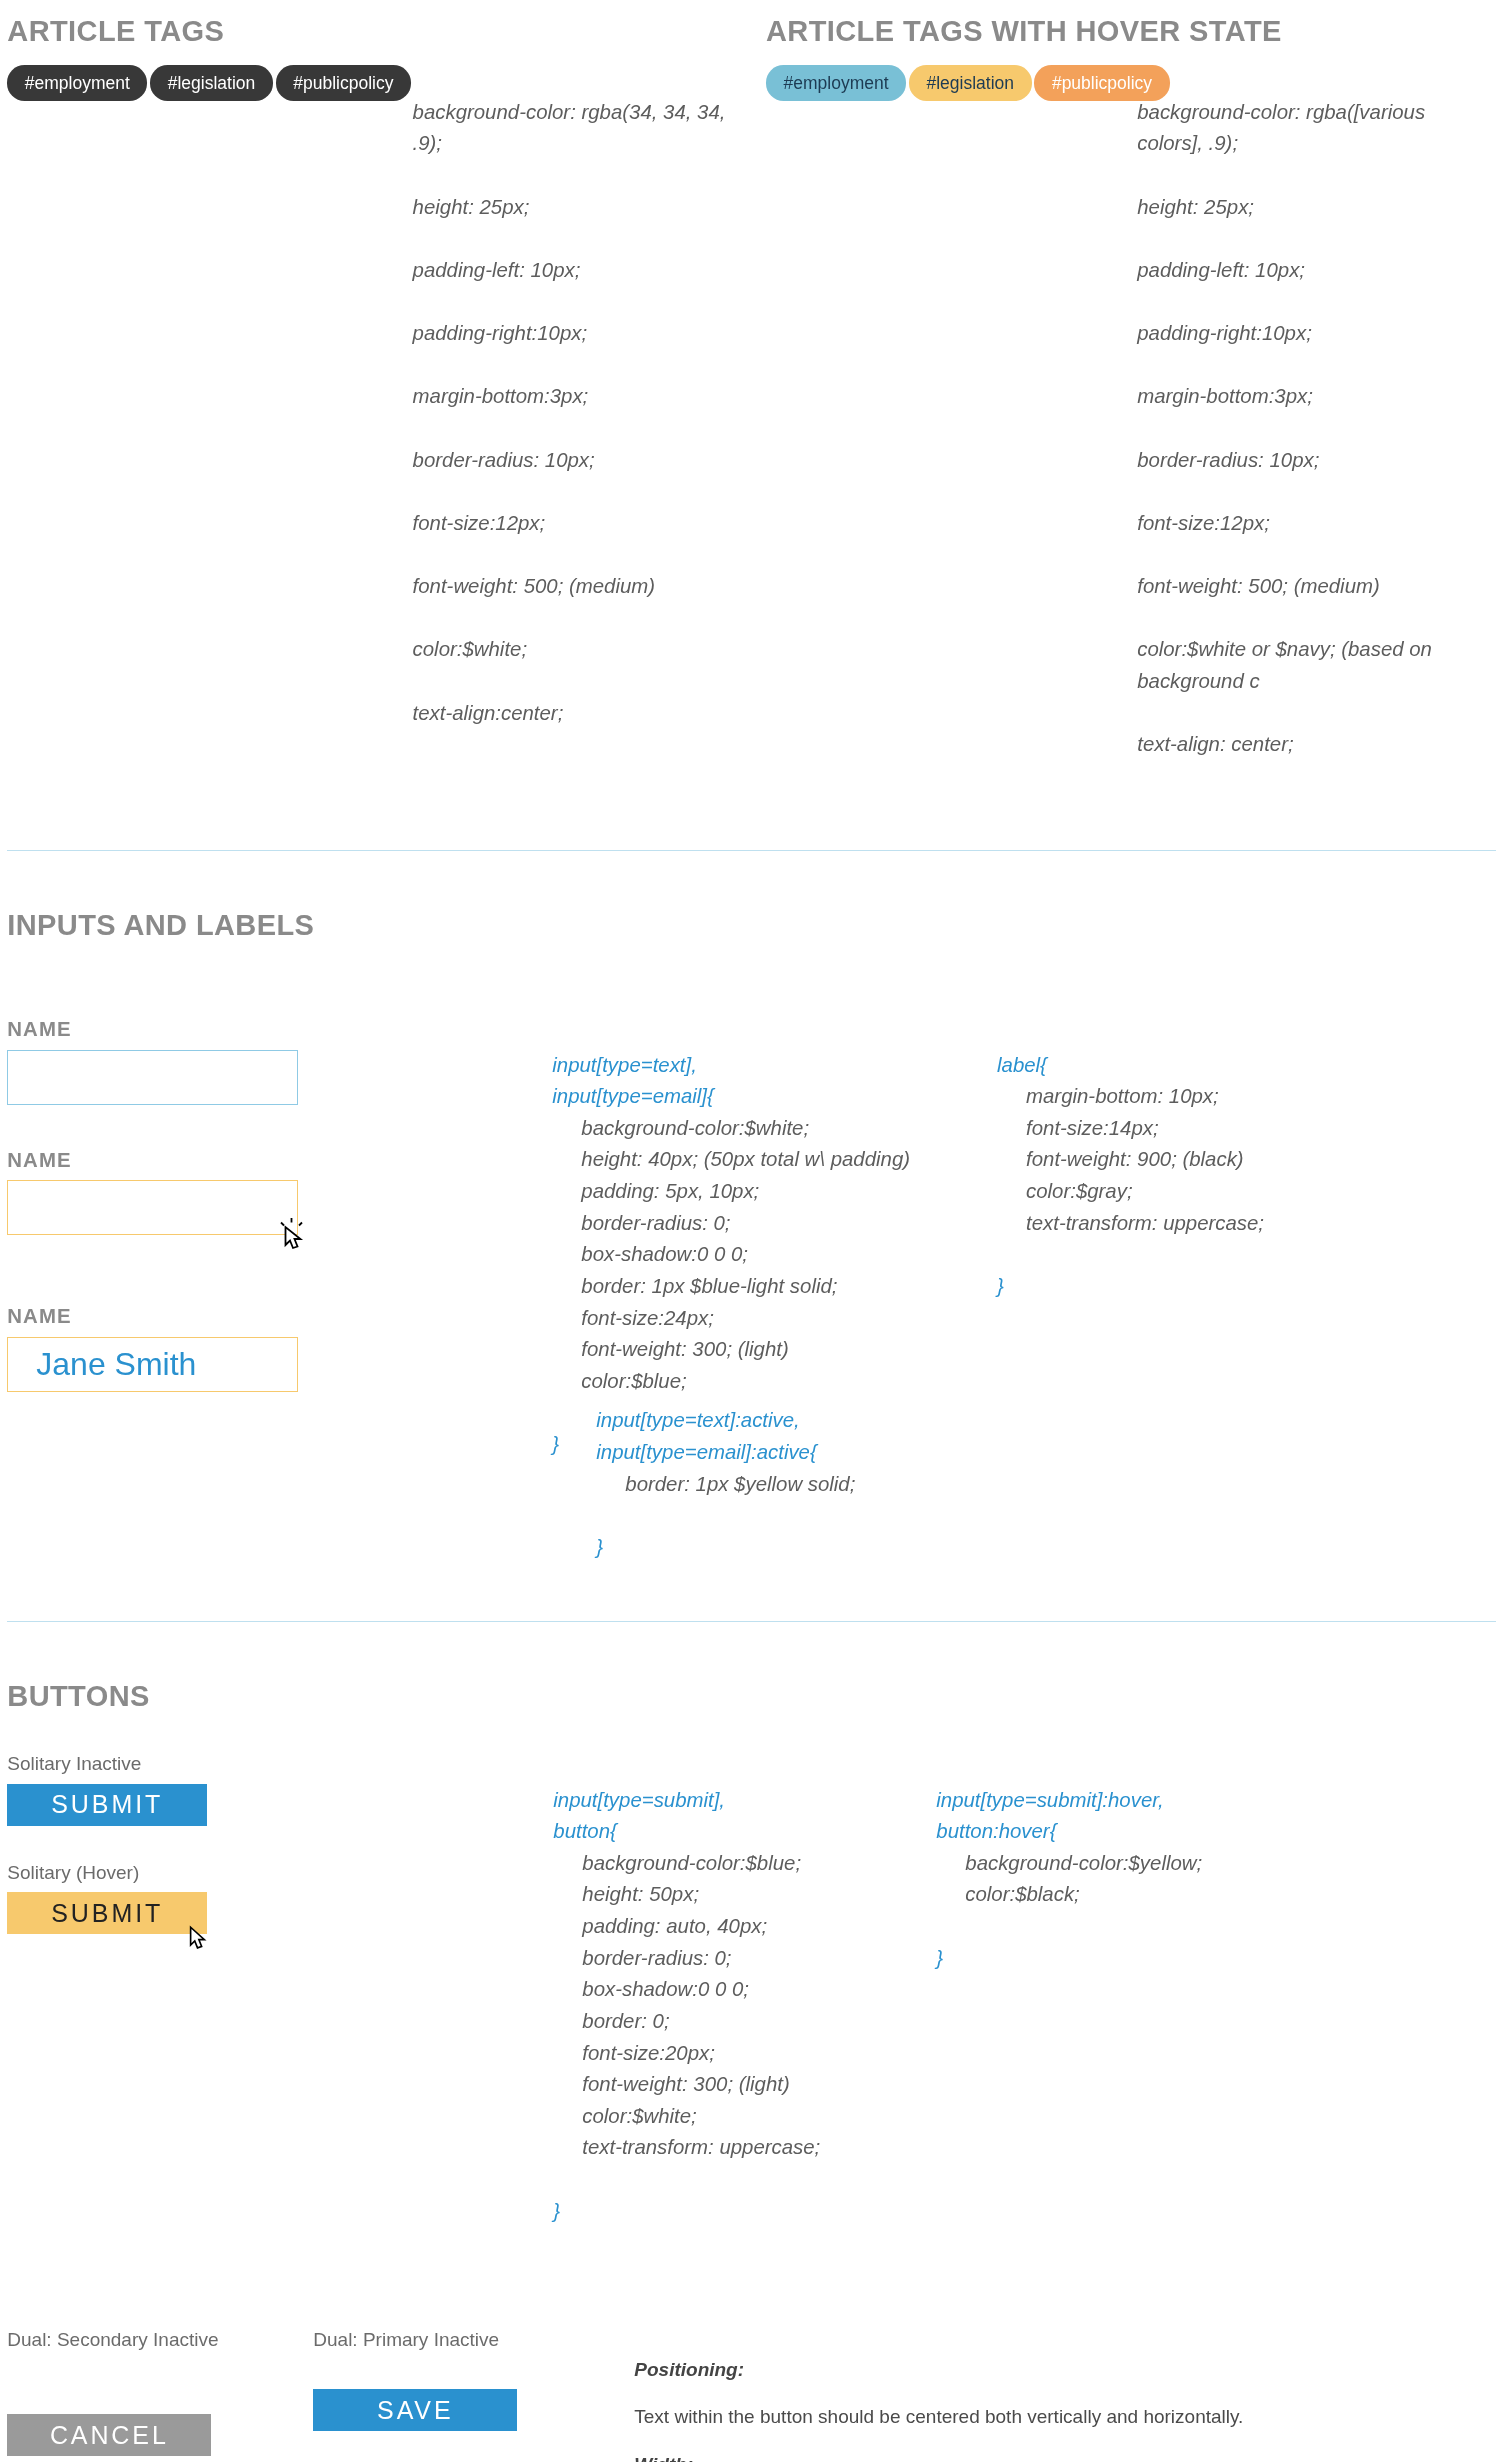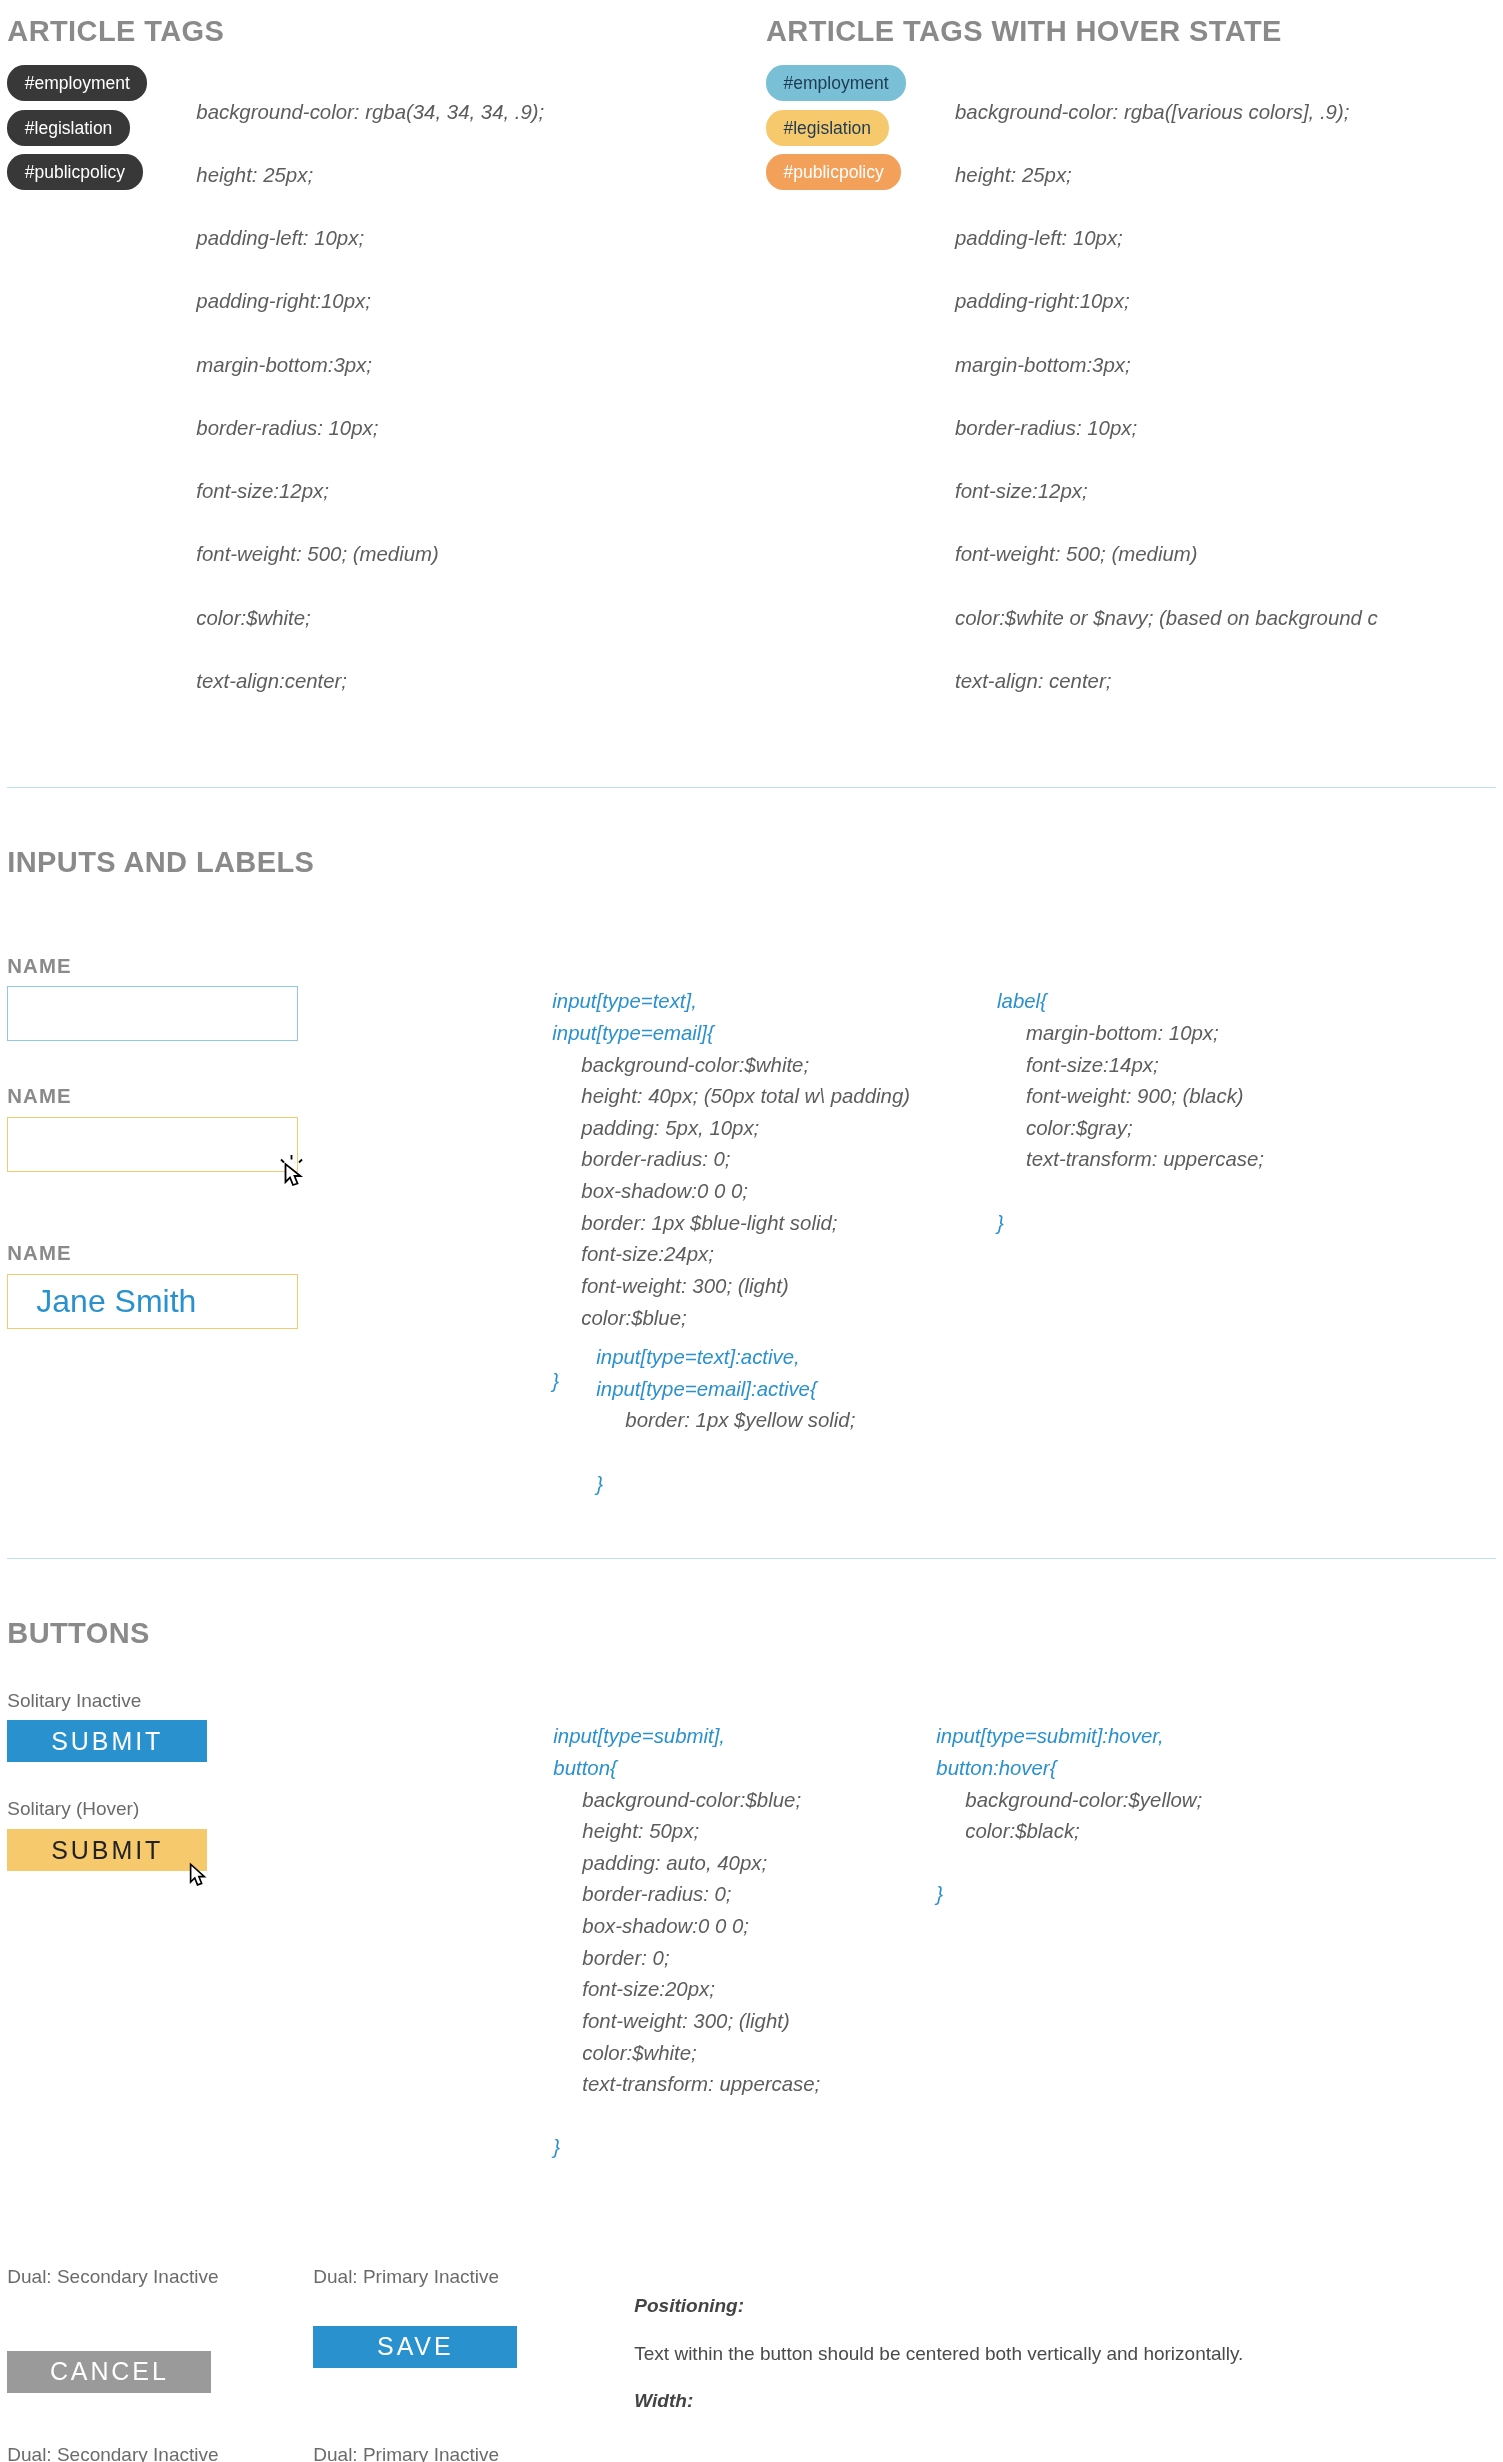--- a/index.html
+++ b/index.html
@@ -64,21 +64,21 @@
     line-height:36px;
     padding:0 17.5px;
     border-radius:17.5px;
     font-size:17.5px;
     font-weight:500;
     margin-bottom:5.8px;
   }
   .tag.teal{background:#79c0d6;color:var(--navy);}
   .tag.yellow{background:var(--yellow);color:var(--navy);}
   .tag.orange{background:var(--orange);color:#fff;}
-  .tag-col{display:flex;flex-direction:column;align-items:flex-start;gap:2.9px;}
+  .tag-col{display:flex;flex-direction:row;align-items:flex-start;gap:2.9px;}
 
   
   .input{
     width:291px;
     height:55px;
     border:1.5px solid var(--blue-light);
     box-sizing:border-box;
     padding:0 28px;
     display:flex;align-items:center;
     font-size:32px;

